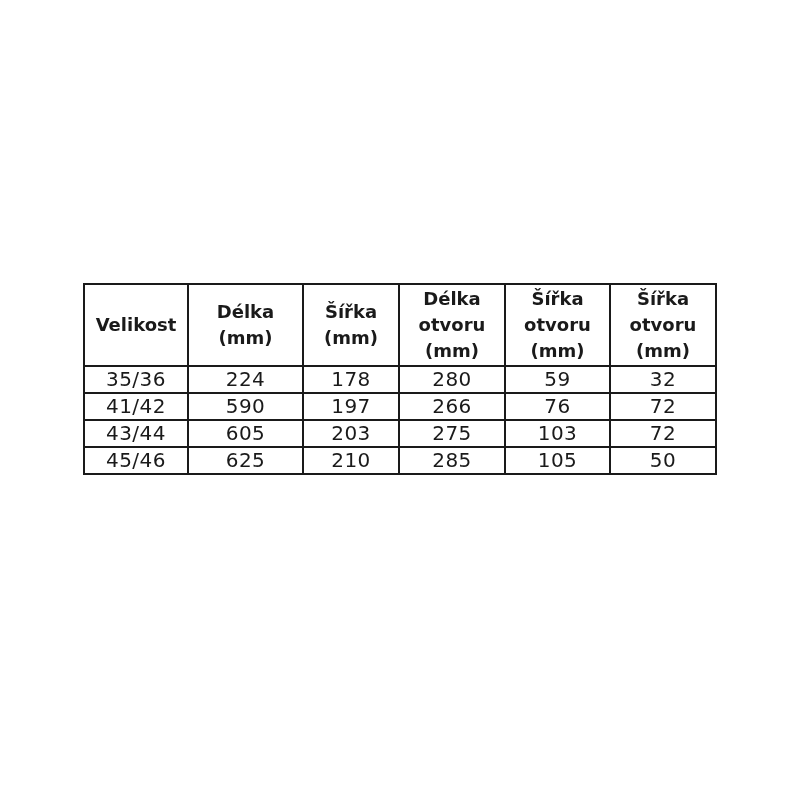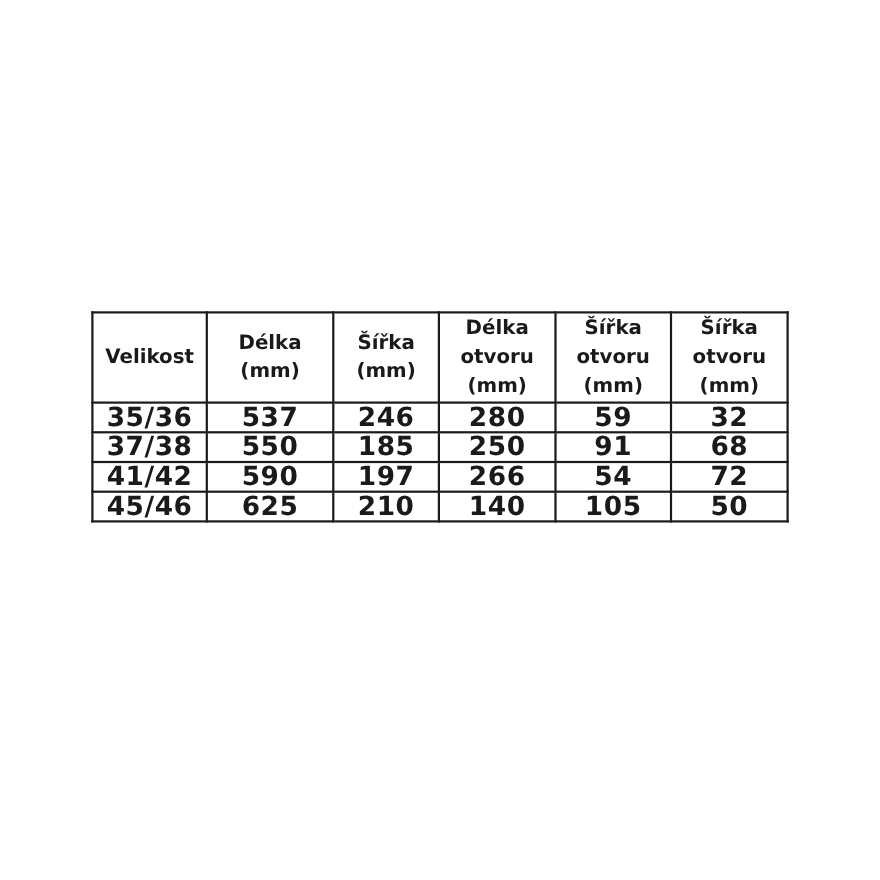--- a/index.html
+++ b/index.html
@@ -34,22 +34,22 @@
     overflow: hidden;
   }
   table.size-table th {
     height: 80px;
     font-size: 18px;
     font-weight: bold;
     line-height: 26px;
   }
   table.size-table td {
     height: 25px;
-    font-size: 24px;
-    font-weight: bold;
+    font-size: 20px;
+    font-weight: normal;
     line-height: 25px;
     letter-spacing: 0.5px;
   }
   .hdr-line {
     display: block;
   }
   col.c0 { width: 104px; }
   col.c1 { width: 115px; }
   col.c2 { width: 96px;  }
   col.c3 { width: 106px; }
@@ -95,45 +95,45 @@
           <th title="Výška otvoru (mm)">
             <span class="hdr-line">Šířka</span>
             <span class="hdr-line">otvoru</span>
             <span class="hdr-line">(mm)</span>
           </th>
         </tr>
     </thead>
     <tbody id="table-body">
         <tr>
           <td>35/36</td>
-          <td>537</td>
-          <td>246</td>
+          <td>224</td>
+          <td>178</td>
           <td>280</td>
           <td>59</td>
           <td>32</td>
-        </tr>
-        <tr>
-          <td>37/38</td>
-          <td>550</td>
-          <td>185</td>
-          <td>250</td>
-          <td>91</td>
-          <td>68</td>
         </tr>
         <tr>
           <td>41/42</td>
           <td>590</td>
           <td>197</td>
           <td>266</td>
-          <td>54</td>
+          <td>76</td>
+          <td>72</td>
+        </tr>
+        <tr>
+          <td>43/44</td>
+          <td>605</td>
+          <td>203</td>
+          <td>275</td>
+          <td>103</td>
           <td>72</td>
         </tr>
         <tr>
           <td>45/46</td>
           <td>625</td>
           <td>210</td>
-          <td>140</td>
+          <td>285</td>
           <td>105</td>
           <td>50</td>
         </tr>
       </tbody>
   </table>
 </div>
 
 </body></html>

